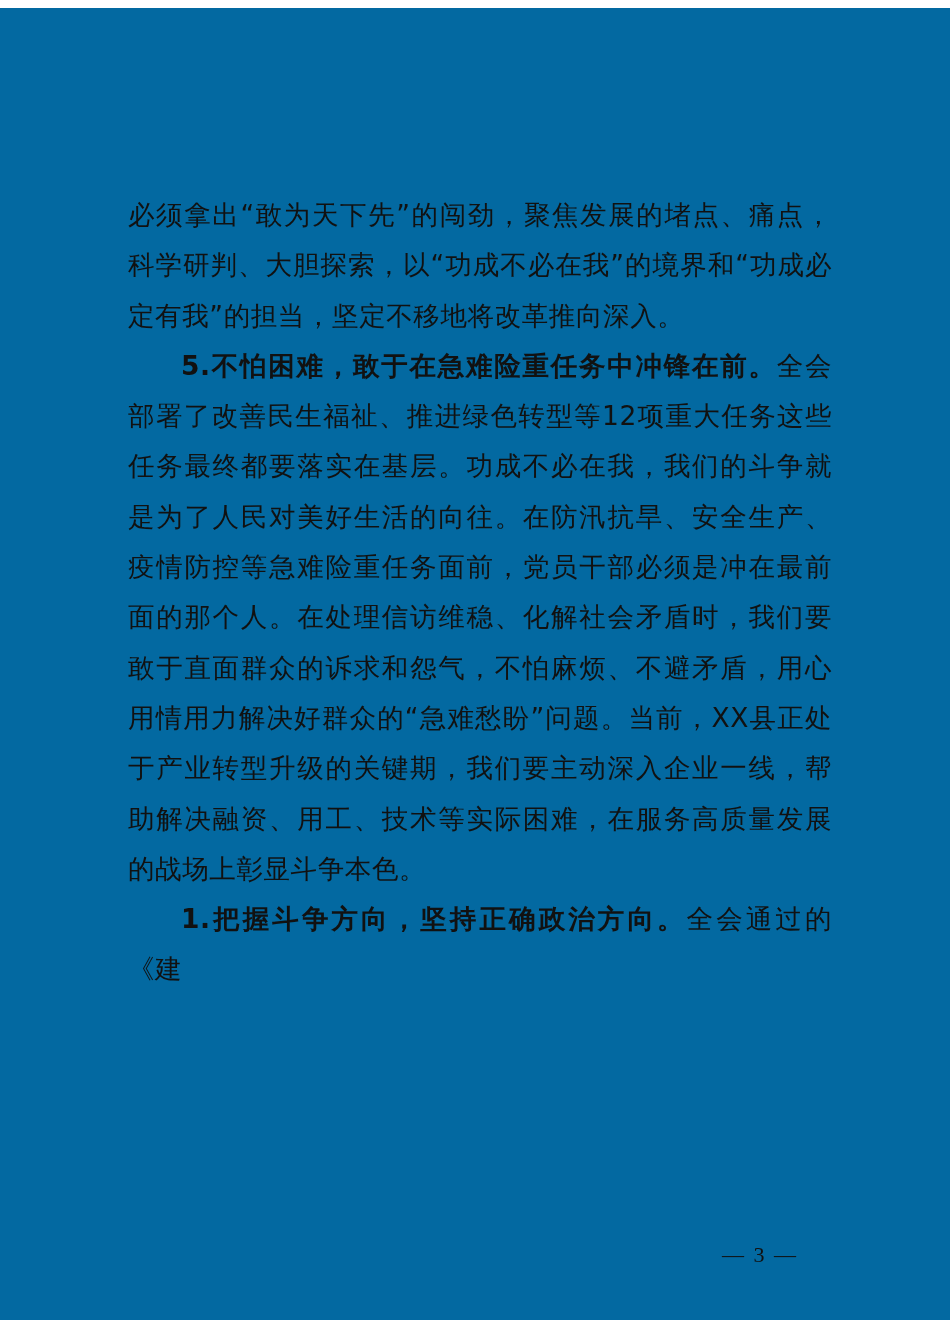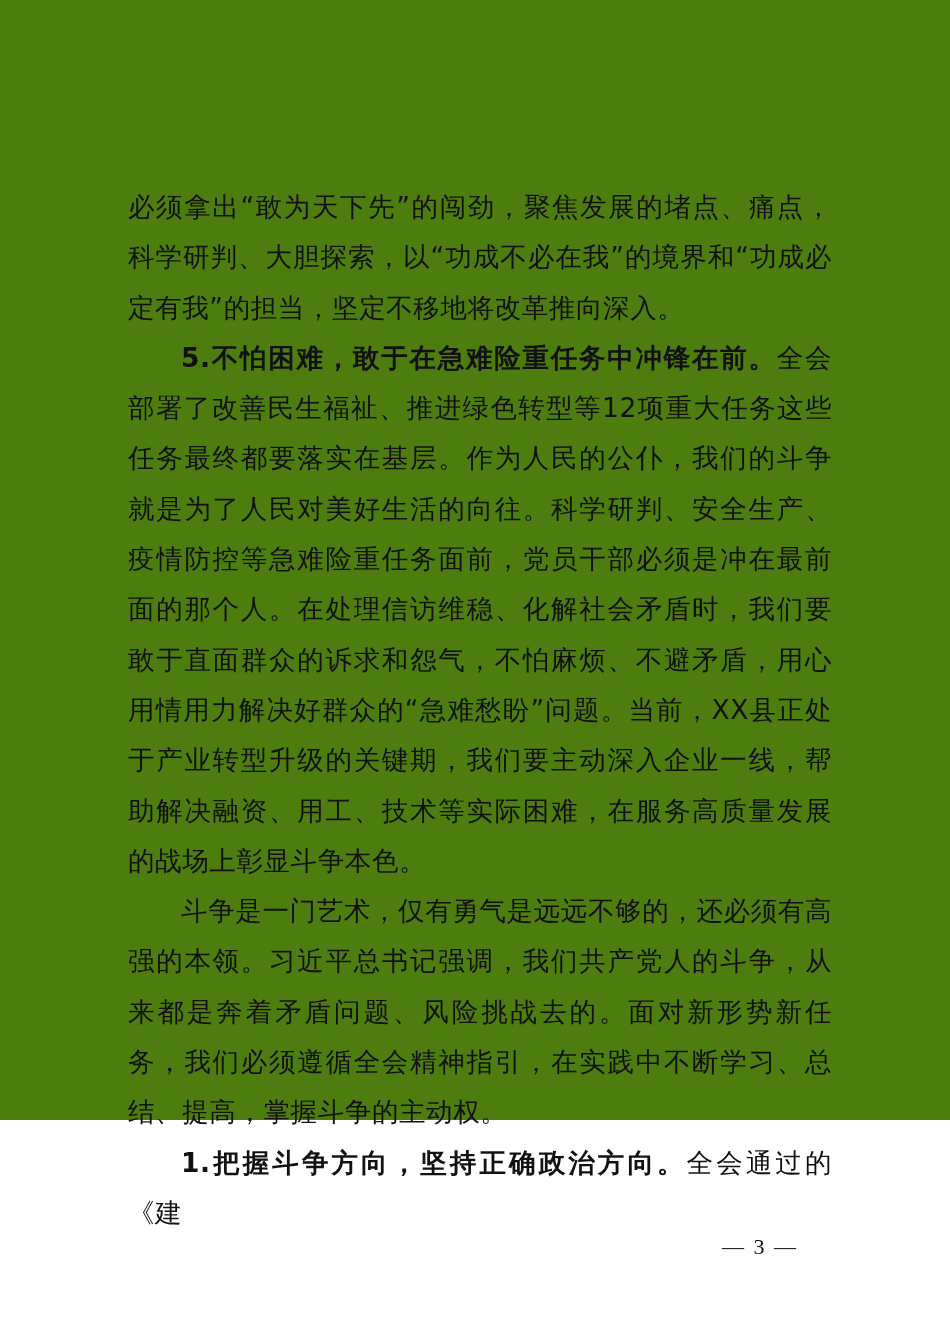--- a/index.html
+++ b/index.html
@@ -1,18 +1,18 @@
 <!DOCTYPE html>
 <html><head>
 <meta charset="utf-8">
 <style>
   html, body { margin: 0; padding: 0; background: #ffffff; }
   body { width: 950px; height: 1344px; position: relative; overflow: hidden; }
   .page {
-    position: absolute; left: 0; top: 0; width: 950px; height: 1120px; background: #4d7c0f;
+    position: absolute; left: 0; top: 8px; width: 950px; height: 1312px; background: #0369a1;
   }
   .content {
     position: absolute; left: 128px; top: 182px; width: 704px;
     font-family: "DejaVu Sans", "Liberation Sans", sans-serif;
     font-size: 26.5px; line-height: 50.3px; color: #111111;
     letter-spacing: 0.6px;
   }
   .para { margin: 0; text-align: justify; text-align-last: left; }
   .indent { text-indent: 53px; }
   .bold { font-weight: bold; }
@@ -22,18 +22,17 @@
     font-family: "Liberation Serif", "DejaVu Serif", serif;
     font-size: 22px; color: #111111; letter-spacing: 2px;
   }
 </style>
 </head>
 <body>
 
 <div class="page">
   <div class="content">
     <p class="para">必须拿出“敢为天下先”的闯劲，聚焦发展的堵点、痛点，科学研判、大胆探索，以“功成不必在我”的境界和“功成必定有我”的担当，坚定不移地将改革推向深入。</p>
-    <p class="para indent"><span class="bold">5.不怕困难，敢于在急难险重任务中冲锋在前。</span><span>全会部署了改善民生福祉、推进绿色转型等12项重大任务这些任务最终都要落实在基层。作为人民的公仆，我们的斗争就是为了人民对美好生活的向往。科学研判、安全生产、疫情防控等急难险重任务面前，党员干部必须是冲在最前面的那个人。在处理信访维稳、化解社会矛盾时，我们要敢于直面群众的诉求和怨气，不怕麻烦、不避矛盾，用心用情用力解决好群众的“急难愁盼”问题。当前，XX县正处于产业转型升级的关键期，我们要主动深入企业一线，帮助解决融资、用工、技术等实际困难，在服务高质量发展的战场上彰显斗争本色。</span></p>
-    <p class="para indent">斗争是一门艺术，仅有勇气是远远不够的，还必须有高强的本领。习近平总书记强调，我们共产党人的斗争，从来都是奔着矛盾问题、风险挑战去的。面对新形势新任务，我们必须遵循全会精神指引，在实践中不断学习、总结、提高，掌握斗争的主动权。</p>
+    <p class="para indent"><span class="bold">5.不怕困难，敢于在急难险重任务中冲锋在前。</span><span>全会部署了改善民生福祉、推进绿色转型等12项重大任务这些任务最终都要落实在基层。功成不必在我，我们的斗争就是为了人民对美好生活的向往。在防汛抗旱、安全生产、疫情防控等急难险重任务面前，党员干部必须是冲在最前面的那个人。在处理信访维稳、化解社会矛盾时，我们要敢于直面群众的诉求和怨气，不怕麻烦、不避矛盾，用心用情用力解决好群众的“急难愁盼”问题。当前，XX县正处于产业转型升级的关键期，我们要主动深入企业一线，帮助解决融资、用工、技术等实际困难，在服务高质量发展的战场上彰显斗争本色。</span></p>
     <p class="para indent"><span class="bold">1.把握斗争方向，坚持正确政治方向。</span><span>全会通过的《建</span></p>
   </div>
   <div class="footer">— 3 —</div>
 </div>
 
 </body></html>

